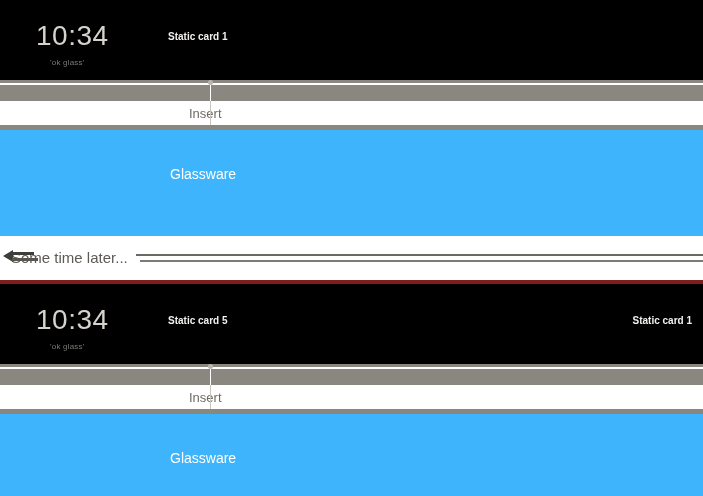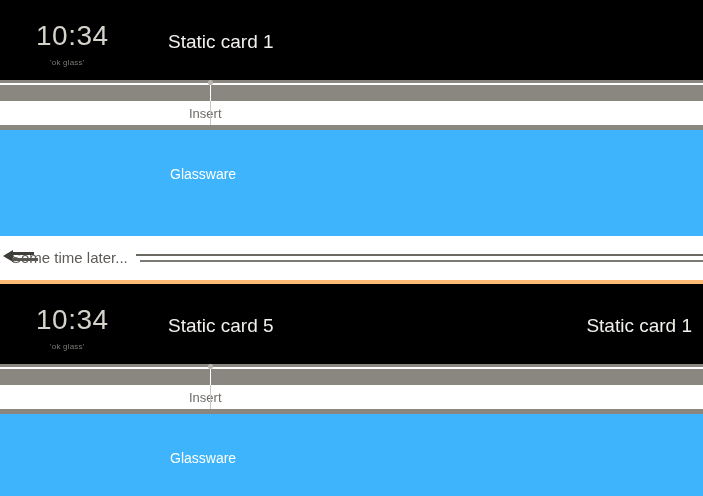--- a/index.html
+++ b/index.html
@@ -11,21 +11,21 @@
     width: 703px;
     height: 496px;
     overflow: hidden;
     font-family: "Liberation Sans", sans-serif;
     position: relative;
   }
   .stage {
     position: relative;
     width: 703px;
     height: 496px;
-    background: #fdba74;
+    background: #7f1d1d;
     overflow: hidden;
   }
 
   
   .clock-strip {
     position: absolute;
     left: 0;
     width: 703px;
     background: #000000;
     overflow: hidden;
@@ -45,22 +45,22 @@
     left: 50px;
     top: 58px;
     color: #7e7b75;
     font-size: 8px;
     letter-spacing: 0.2px;
     text-align: center;
   }
   .card-label {
     position: absolute;
     color: #f2f0ec;
-    font-size: 19px;
-    font-weight: 400;
+    font-size: 10px;
+    font-weight: 700;
     white-space: nowrap;
   }
 
   
   .band {
     position: absolute;
     left: 0;
     width: 703px;
   }
   .band-gray { background: #8a8680; }

